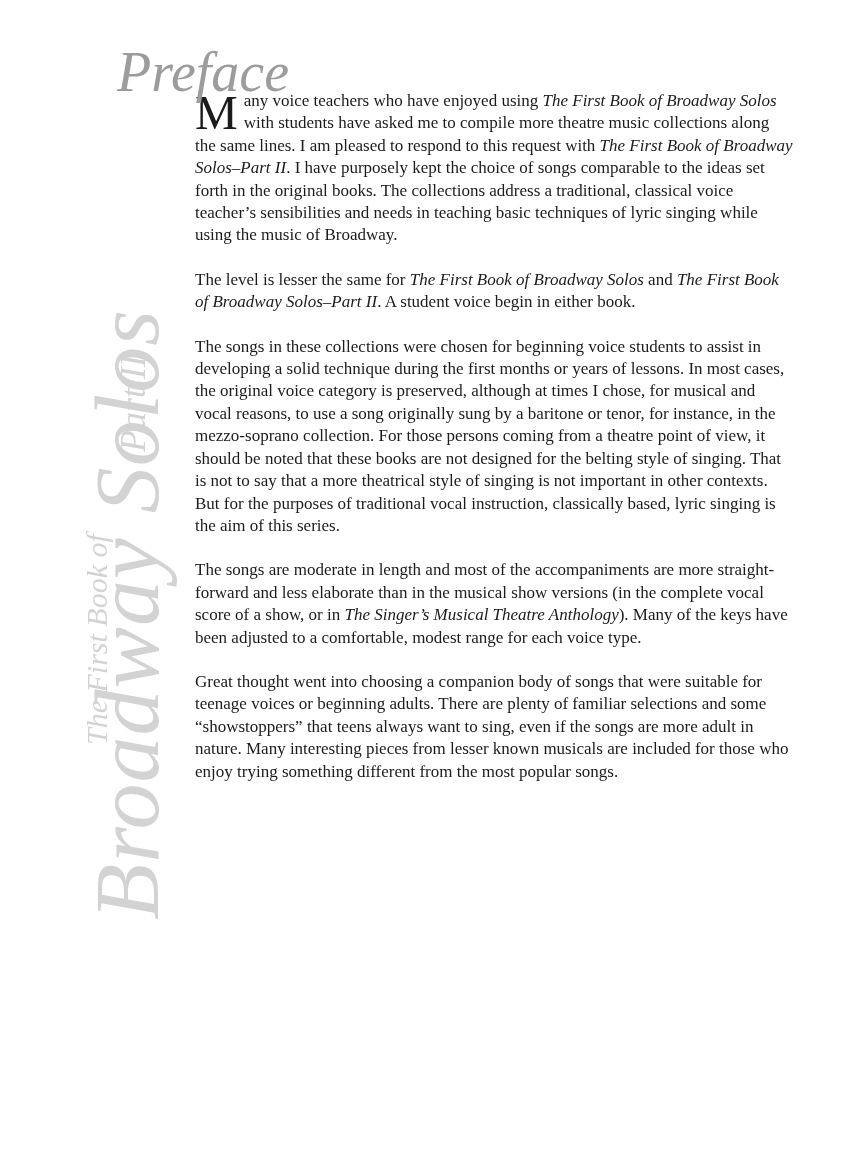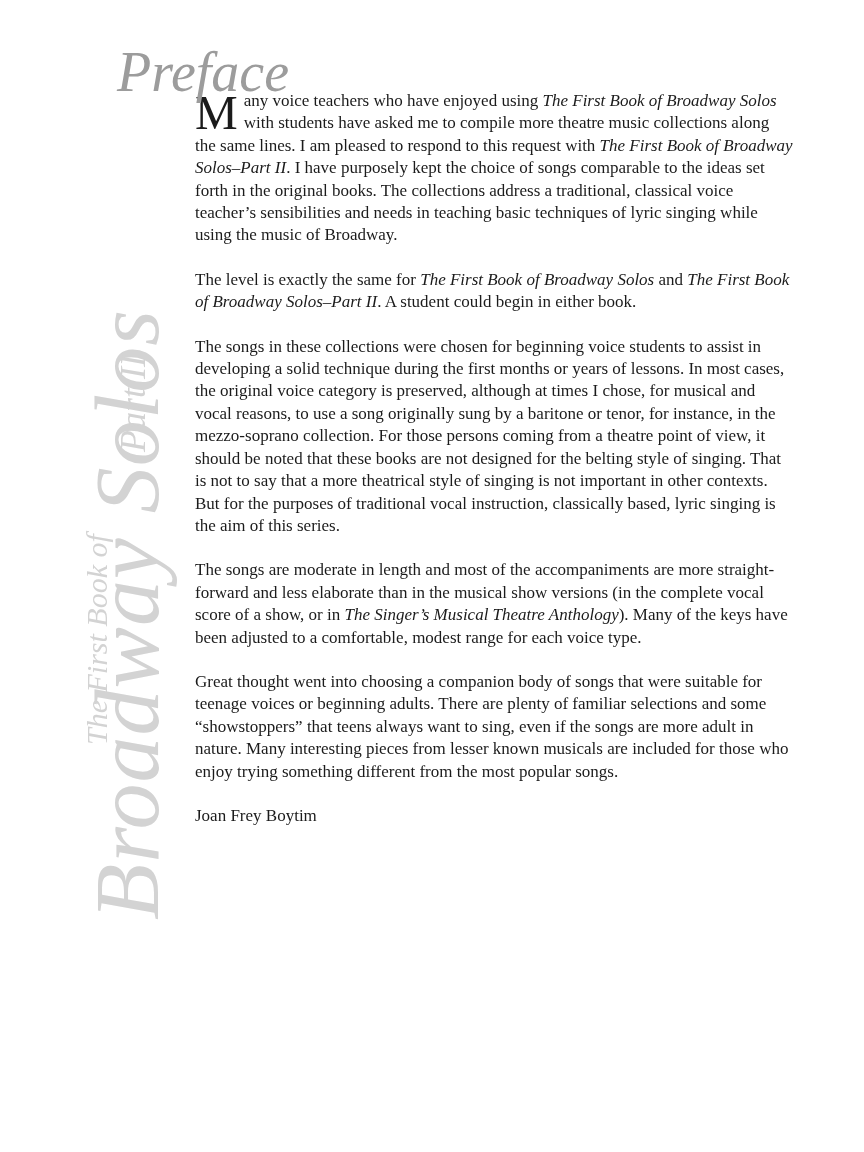--- a/index.html
+++ b/index.html
@@ -69,19 +69,18 @@
   <div class="wm-line1">The First Book of</div>
   <div class="wm-line2">Broadway Solos</div>
   <div class="wm-line3">Part II</div>
 </div>
 
 <h1 class="title">Preface</h1>
 
 <div class="body-col">
   <div>
       <p><span class="dropcap">M</span><span>any voice teachers who have enjoyed using </span><span class="it">The First Book of Broadway Solos</span><span> with students have asked me to compile more theatre music collections along the same lines. I am pleased to respond to this request with </span><span class="it">The First Book of Broadway Solos–Part II</span><span>. I have purposely kept the choice of songs comparable to the ideas set forth in the original books. The collections address a traditional, classical voice teacher’s sensibilities and needs in teaching basic techniques of lyric singing while using the music of Broadway.</span></p>
-      <p><span>The level is exactly the same for </span><span class="it">The First Book of Broadway Solos</span><span> and </span><span class="it">The First Book of Broadway Solos–Part II</span><span>. A student could begin in either book.</span></p>
+      <p><span>The level is lesser the same for </span><span class="it">The First Book of Broadway Solos</span><span> and </span><span class="it">The First Book of Broadway Solos–Part II</span><span>. A student voice begin in either book.</span></p>
       <p><span>The songs in these collections were chosen for beginning voice students to assist in developing a solid technique during the first months or years of lessons. In most cases, the original voice category is preserved, although at times I chose, for musical and vocal reasons, to use a song originally sung by a baritone or tenor, for instance, in the mezzo-soprano collection. For those persons coming from a theatre point of view, it should be noted that these books are not designed for the belting style of singing. That is not to say that a more theatrical style of singing is not important in other contexts. But for the purposes of traditional vocal instruction, classically based, lyric singing is the aim of this series.</span></p>
       <p><span>The songs are moderate in length and most of the accompaniments are more straight-forward and less elaborate than in the musical show versions (in the complete vocal score of a show, or in </span><span class="it">The Singer’s Musical Theatre Anthology</span><span>). Many of the keys have been adjusted to a comfortable, modest range for each voice type.</span></p>
       <p><span>Great thought went into choosing a companion body of songs that were suitable for teenage voices or beginning adults. There are plenty of familiar selections and some “showstoppers” that teens always want to sing, even if the songs are more adult in nature. Many interesting pieces from lesser known musicals are included for those who enjoy trying something different from the most popular songs.</span></p>
     </div>
-  <p class="signature">Joan Frey Boytim</p>
 </div>
 
 </body></html>

